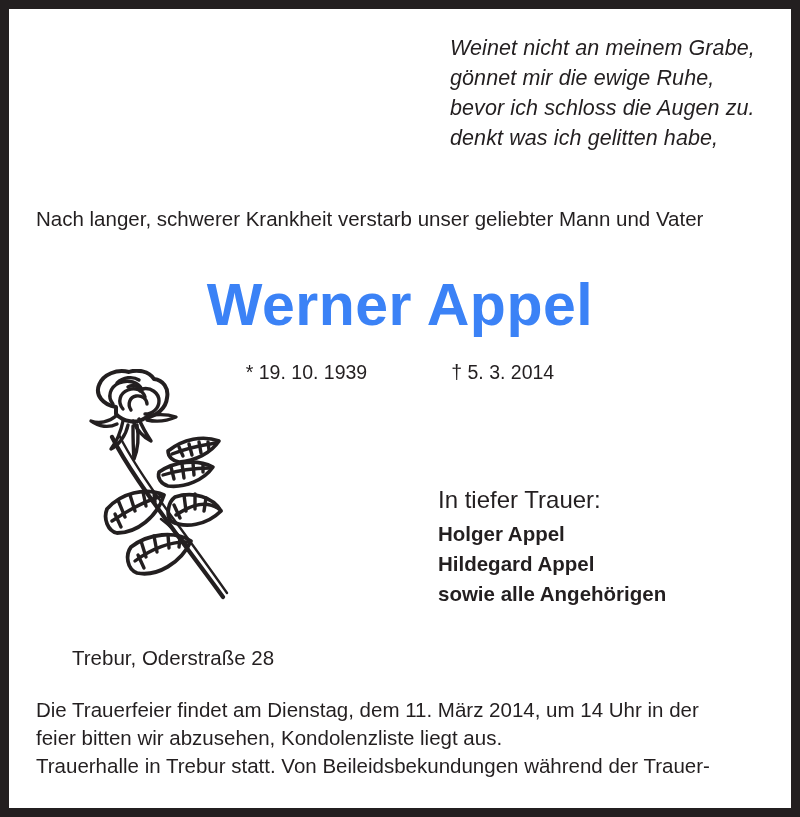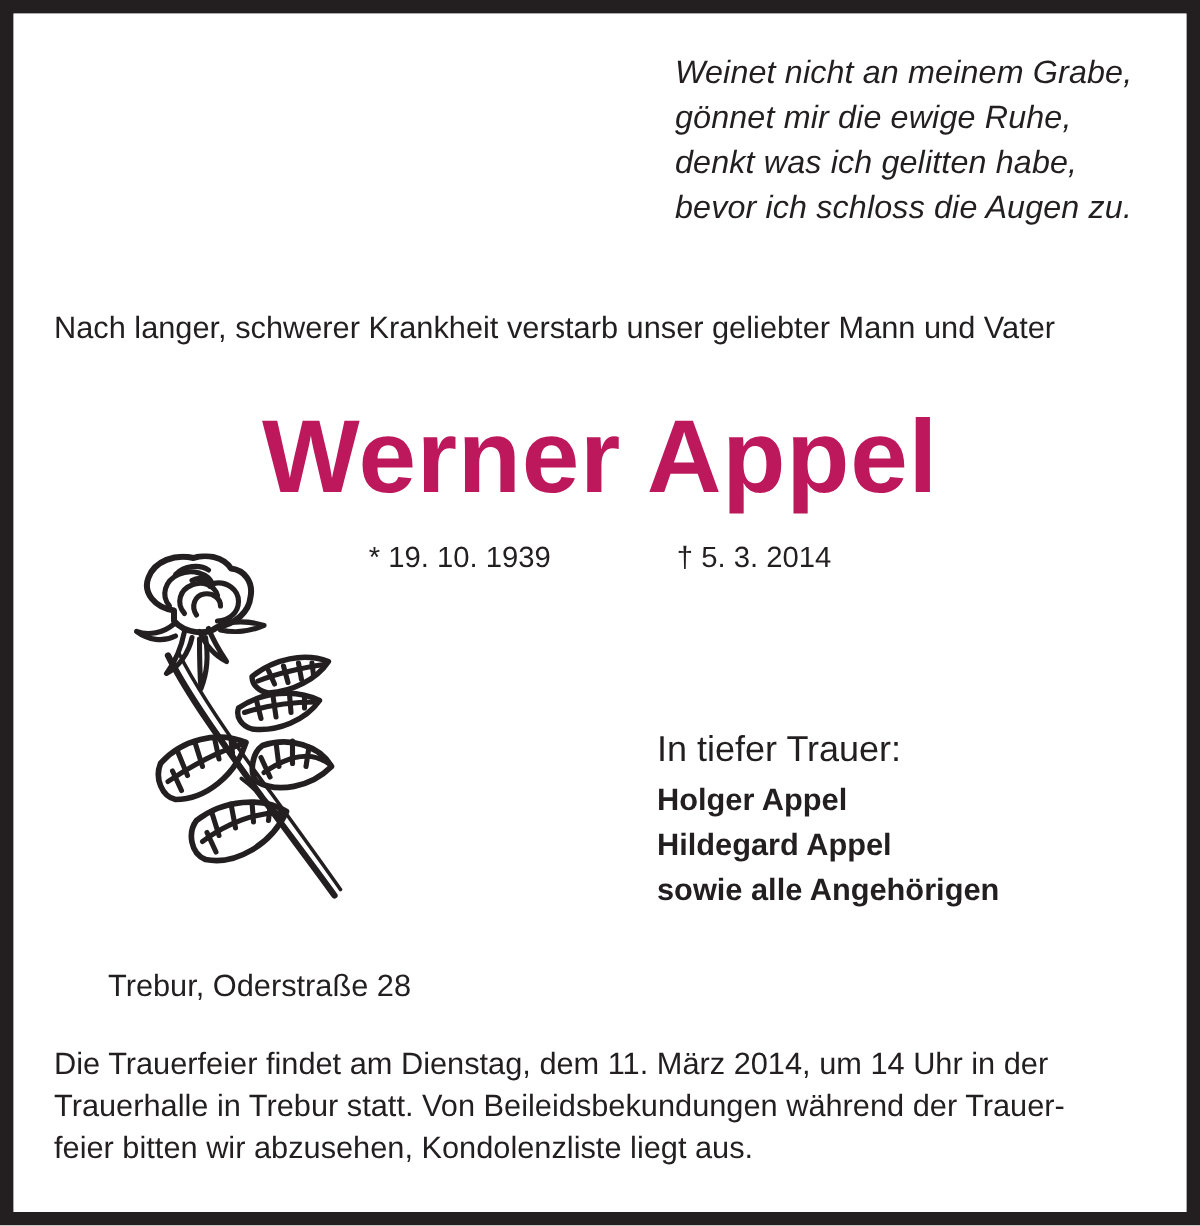--- a/index.html
+++ b/index.html
@@ -17,20 +17,21 @@
     box-sizing: border-box;
     background: #ffffff;
     border: 9px solid #231f20;
     overflow: hidden;
   }
   .inner {
     position: relative;
     width: 100%;
     height: 100%;
     background: #ffffff;
+    border-radius: 25px;
   }
 
   
   .poem {
     position: absolute;
     left: 441px;
     top: 24px;
     width: 340px;
   }
   .poem-line {
@@ -54,24 +55,24 @@
     white-space: nowrap;
   }
 
   
   .deceased-name {
     position: absolute;
     left: 0;
     right: 0;
     top: 265px;
     text-align: center;
-    font-size: 69px;
+    font-size: 59px;
     font-weight: bold;
     letter-spacing: 0.5px;
-    color: #be185d;
+    color: #3b82f6;
     line-height: 62px;
   }
 
   
   .dates {
     position: absolute;
     left: 0;
     right: 0;
     top: 351px;
     text-align: center;
@@ -139,22 +140,22 @@
 </style>
 </head>
 <body>
 
 <div class="notice">
   <div class="inner">
 
     <div class="poem">
       <div class="poem-line">Weinet nicht an meinem Grabe,</div>
       <div class="poem-line">gönnet mir die ewige Ruhe,</div>
+      <div class="poem-line">bevor ich schloss die Augen zu.</div>
       <div class="poem-line">denkt was ich gelitten habe,</div>
-      <div class="poem-line">bevor ich schloss die Augen zu.</div>
     </div>
 
     <div class="intro">Nach langer, schwerer Krankheit verstarb unser geliebter Mann und Vater</div>
 
     <div class="deceased-name">Werner Appel</div>
 
     <div class="dates">
       <span class="birth">* 19. 10. 1939</span><span class="death">† 5. 3. 2014</span>
     </div>
 
@@ -232,18 +233,18 @@
       <div class="mourners-label">In tiefer Trauer:</div>
       <div class="mourner-name">Holger Appel</div>
       <div class="mourner-name">Hildegard Appel</div>
       <div class="mourner-name">sowie alle Angehörigen</div>
     </div>
 
     <div class="address">Trebur, Oderstraße 28</div>
 
     <div class="closing">
       <div class="closing-line">Die Trauerfeier findet am Dienstag, dem 11. März 2014, um 14 Uhr in der</div>
+      <div class="closing-line">feier bitten wir abzusehen, Kondolenzliste liegt aus.</div>
       <div class="closing-line">Trauerhalle in Trebur statt. Von Beileidsbekundungen während der Trauer-</div>
-      <div class="closing-line">feier bitten wir abzusehen, Kondolenzliste liegt aus.</div>
     </div>
 
   </div>
 </div>
 
 </body></html>

